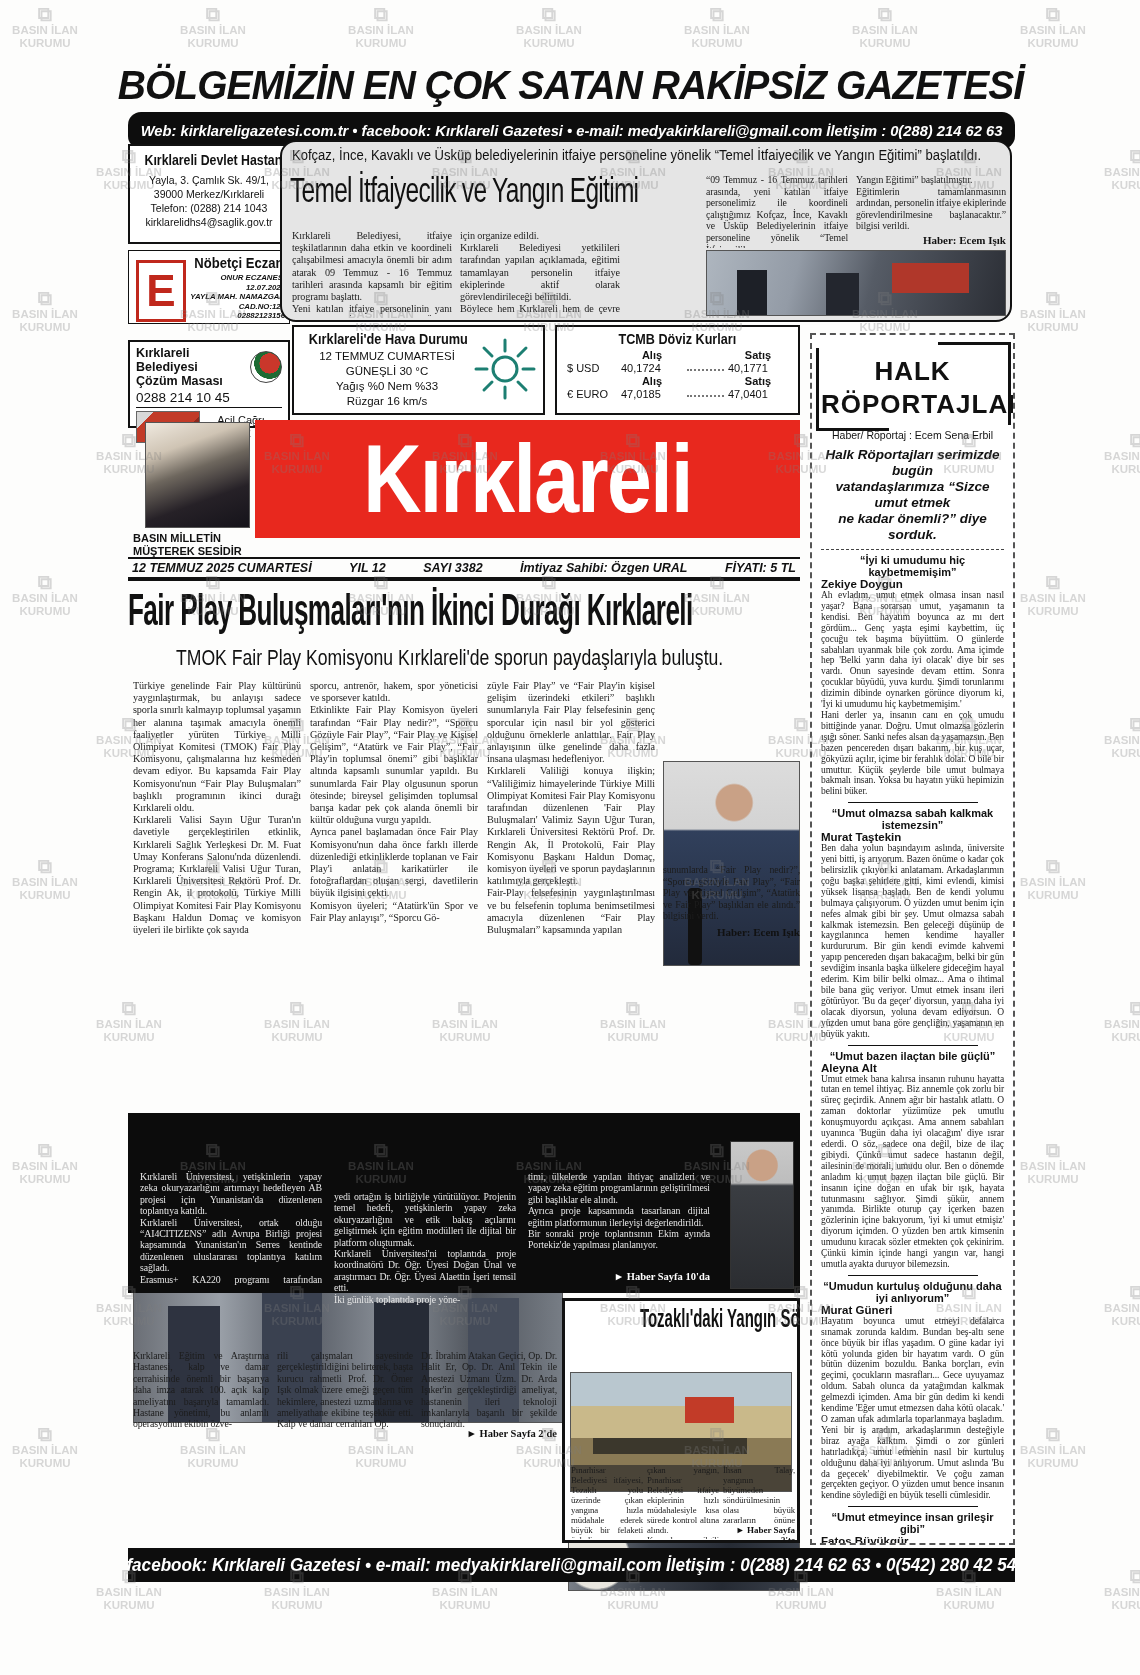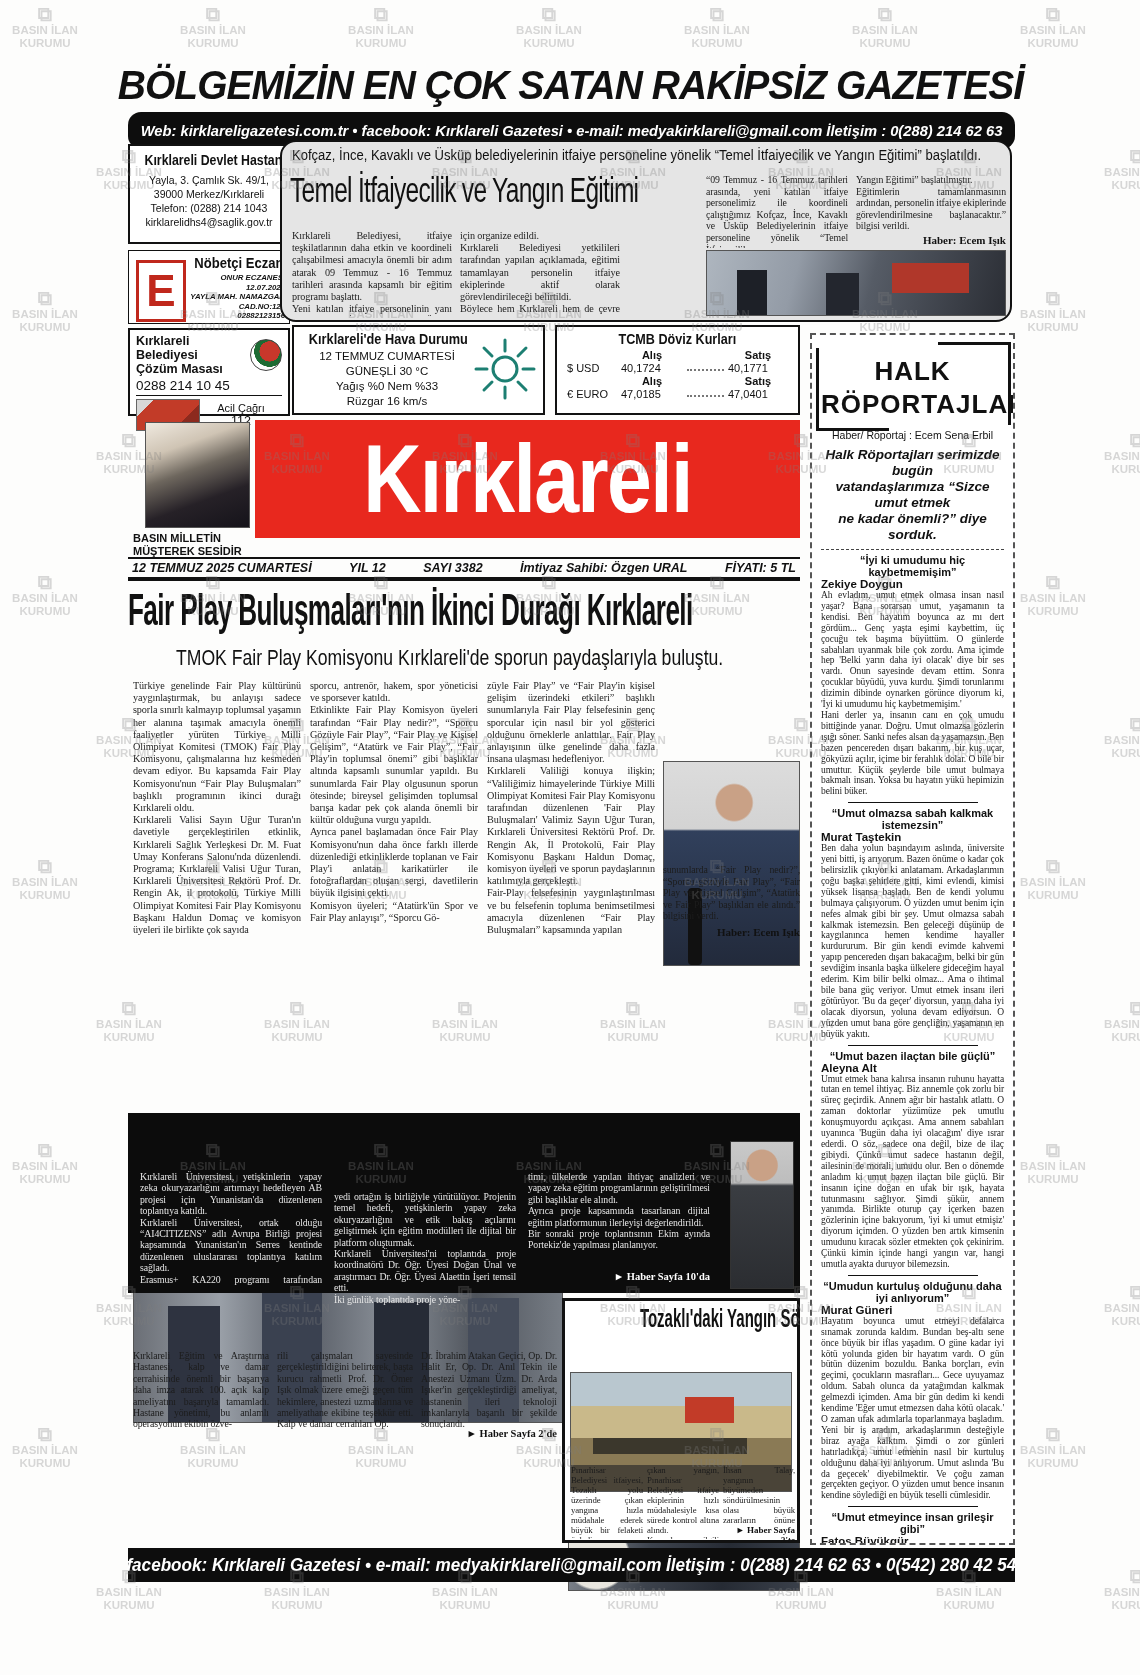--- a/index.html
+++ b/index.html
@@ -78,21 +78,21 @@
       <div style="font-size:7.8px;font-weight:bold;font-style:italic;text-align:right;line-height:9.5px;margin-top:2px;">
         <div>ONUR ECZANESİ</div>
         <div>12.07.2025</div>
         <div>YAYLA MAH. NAMAZGAH</div>
         <div>CAD.NO:123</div>
         <div>02882123156</div>
       </div>
     </div>
   </div>
 
-  <div class="abs box" style="left:128px;top:328px;width:162px;height:88px;padding:4px 6px;">
+  <div class="abs box" style="left:128px;top:340px;width:162px;height:88px;padding:4px 6px;">
     <div style="display:flex;align-items:center;">
       <div class="pre" style="font-weight:bold;font-size:12.5px;line-height:14px;flex:1;">Kırklareli Belediyesi
 Çözüm Masası</div>
       <div style="width:30px;height:30px;border-radius:50%;border:1px solid #444;background:radial-gradient(circle at 62% 38%, #c9372b 0 38%, #1d6b33 39% 58%, #fff 59%);"></div>
     </div>
     <div style="font-size:13.5px;margin-top:2px;">0288 214 10 45</div>
     <div style="border-top:1.5px solid #111;margin-top:2px;padding-top:3px;display:flex;align-items:center;">
       <div style="width:62px;height:30px;border:1px solid #666;background:linear-gradient(135deg,#d8d8d8 0 18%,#c23b28 18% 72%,#8c2a1e 72%);"></div>
       <div style="flex:1;text-align:center;">
         <div style="font-size:11px;">Acil Çağrı</div>

